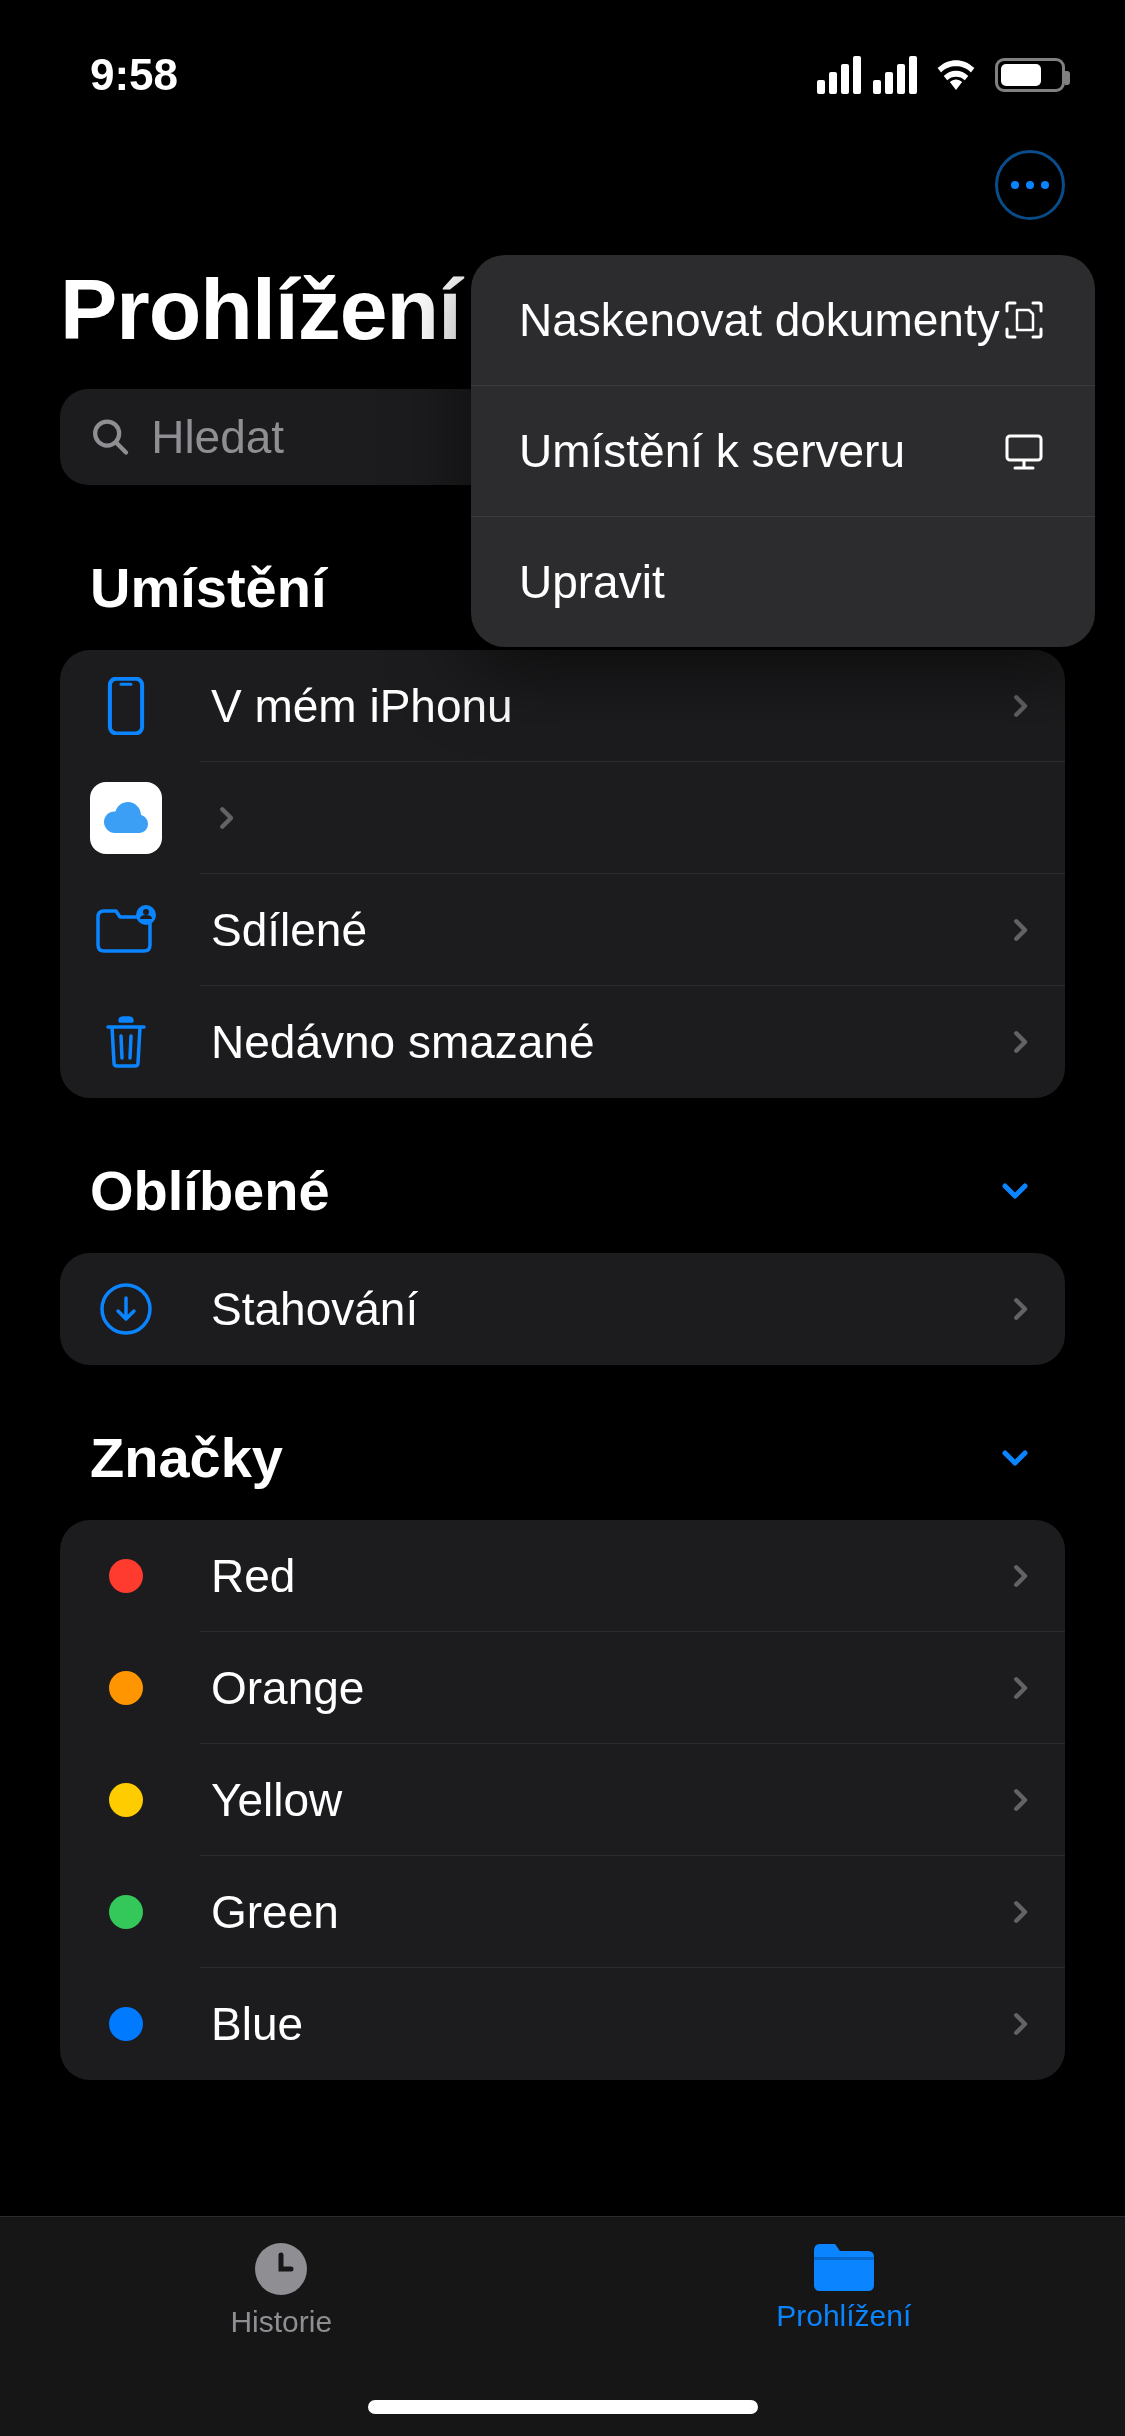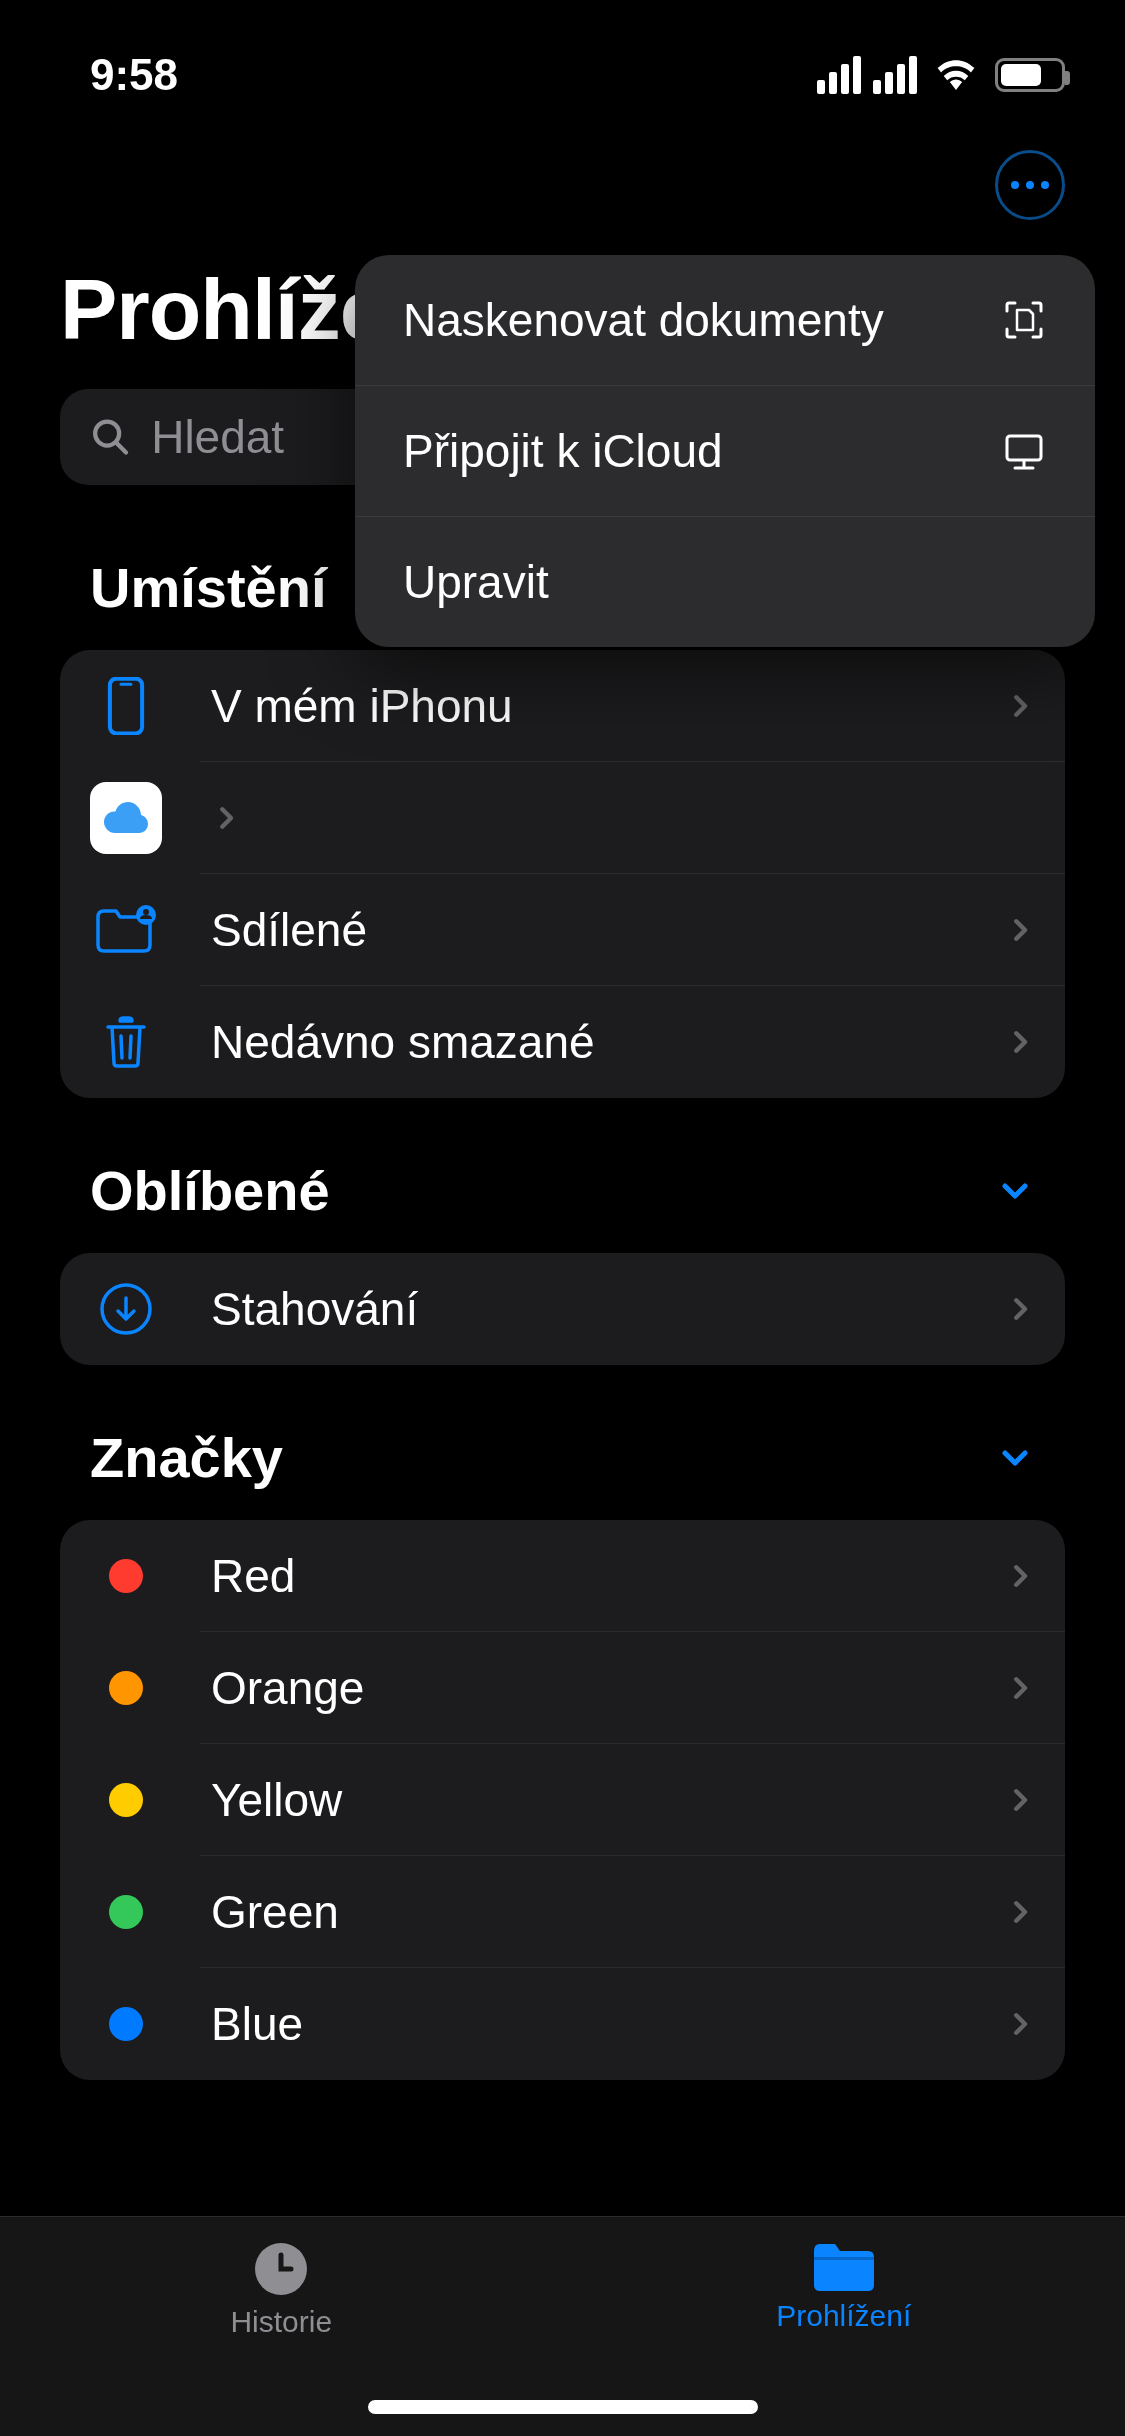--- a/index.html
+++ b/index.html
@@ -85,21 +85,21 @@
     .row:last-child .divider{display:none;}
     .icon-slot{width:72px;display:flex;justify-content:center;align-items:center;}
     .tag-dot{width:34px;height:34px;border-radius:50%;}
     .icloud-app{
       width:72px;height:72px;background:#fff;border-radius:16px;
       display:flex;align-items:center;justify-content:center;
     }
 
     
     .popup {
-      position:absolute; top:255px; right:30px; width:740px;
+      position:absolute; top:255px; right:30px; width:624px;
       background:#2c2c2e; border-radius:34px; overflow:hidden;
       box-shadow: 0 20px 80px rgba(0,0,0,0.6);
       z-index: 50;
     }
     .popup-row{
       display:flex;align-items:center;justify-content:space-between;
       padding: 38px 48px; font-size:46px;
     }
     .popup-row + .popup-row{border-top:1px solid #3a3a3c;}
     .popup-ico{color:#fff;}
@@ -320,21 +320,21 @@
 
 <div class="popup">
   <div class="popup-row">
     <span>Naskenovat dokumenty</span>
     <svg class="popup-ico" width="46" height="46" viewBox="0 0 46 46">
       <path d="M6 14 L6 8 Q6 6 8 6 L14 6 M32 6 L38 6 Q40 6 40 8 L40 14 M40 32 L40 38 Q40 40 38 40 L32 40 M14 40 L8 40 Q6 40 6 38 L6 32" stroke="#fff" stroke-width="3" fill="none" stroke-linecap="round"></path>
       <path d="M16 13 L28 13 L32 17 L32 33 L16 33 Z" stroke="#fff" stroke-width="2.5" fill="none" stroke-linejoin="round"></path>
     </svg>
   </div>
   <div class="popup-row">
-    <span>Připojit k iCloud</span>
+    <span>Umístění k serveru</span>
     <svg class="popup-ico" width="46" height="46" viewBox="0 0 46 46">
       <rect x="6" y="8" width="34" height="24" rx="3" stroke="#fff" stroke-width="3" fill="none"></rect>
       <line x1="23" y1="32" x2="23" y2="40" stroke="#fff" stroke-width="3"></line>
       <line x1="14" y1="40" x2="32" y2="40" stroke="#fff" stroke-width="3" stroke-linecap="round"></line>
     </svg>
   </div>
   <div class="popup-row">
     <span>Upravit</span>
     <span style="width:46px"></span>
   </div>

